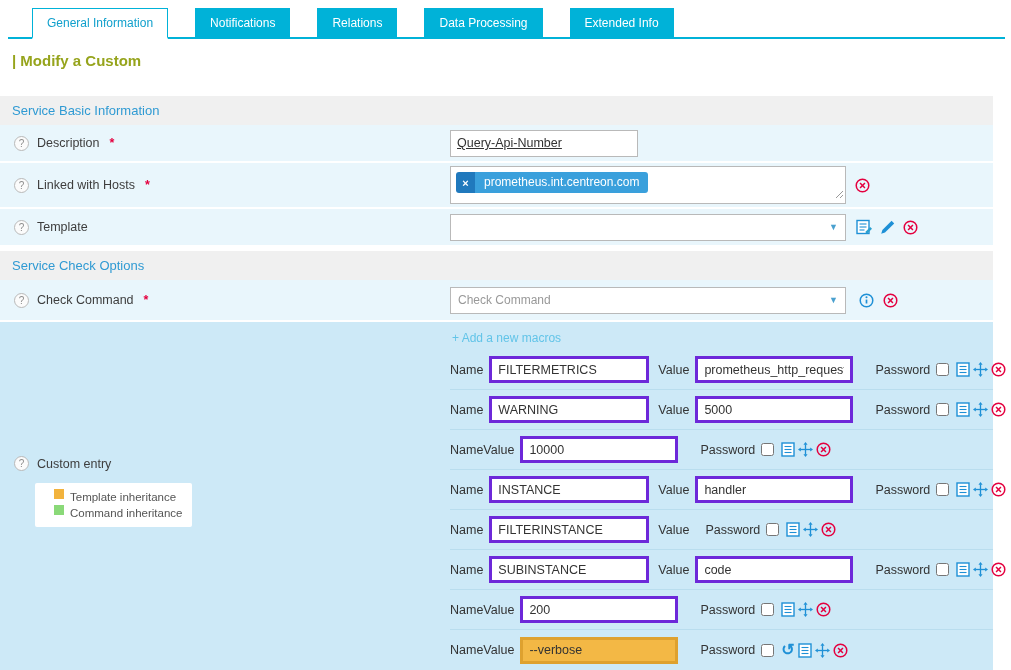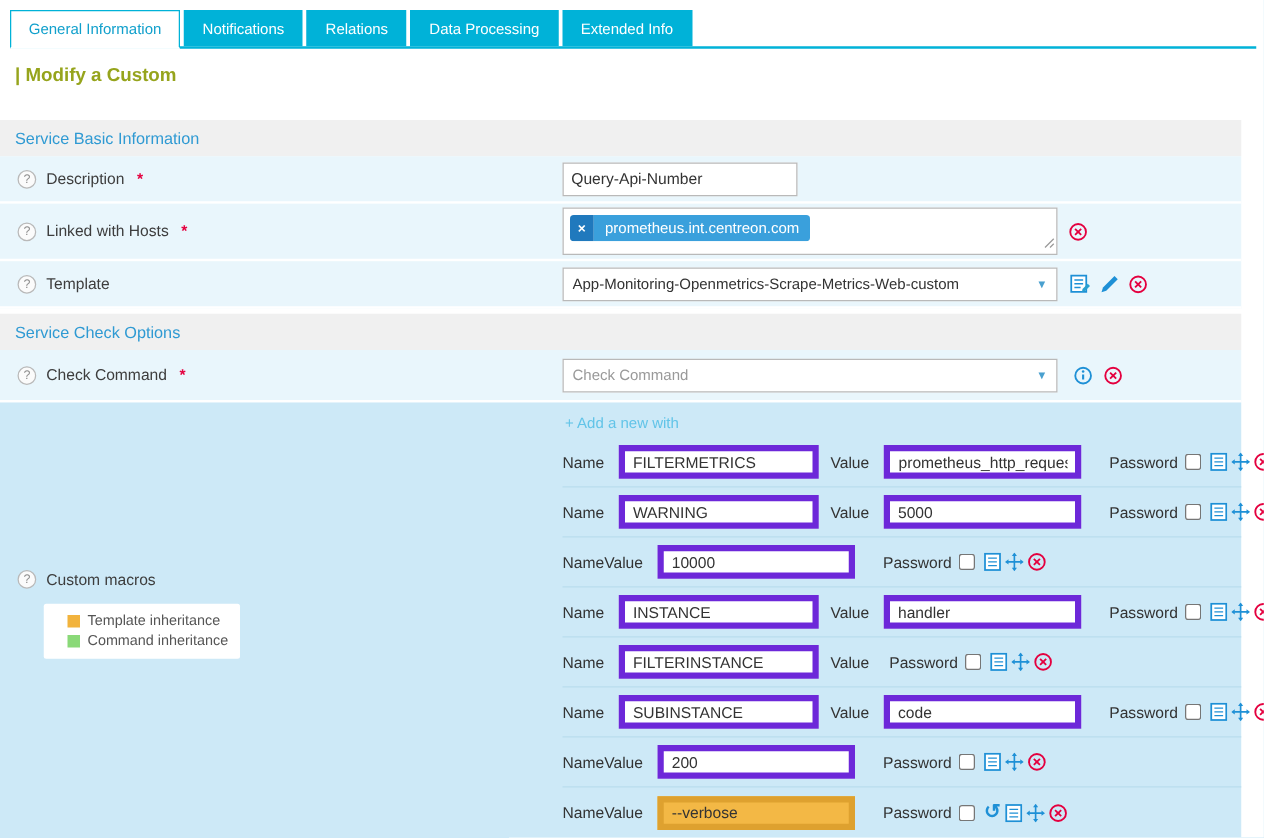--- a/index.html
+++ b/index.html
@@ -13,21 +13,21 @@
   .page { width:993px; }
 
   
   .tabbar {
     margin:8px 0 0 8px; width:997px;
     display:flex; gap:3px; align-items:flex-end;
     border-bottom:2px solid #00b2d8;
   }
   .tab {
     background:#00b2d8; color:#fff; font-size:12px;
-    padding:8px 15px 7px; cursor:pointer; white-space:nowrap;
+    padding:8px 15px 7px; cursor:pointer; white-space:nowrap;margin-left:24px;
   }
   .tab.active {
     background:#fff; color:#11a0cc;
     border:1px solid #00b2d8; border-bottom:2px solid #fff;
     margin-bottom:-2px; padding:7px 14px 7px;
   }
 
   
   .page-title {
     color:#96a41c; font-size:15px; font-weight:bold;
@@ -57,20 +57,21 @@
     width:15px; height:15px; flex:0 0 15px; border-radius:50%;
     border:1px solid #b9b9b9; background:#fbfbfb; color:#8d8d8d;
     font-size:10px; line-height:13px; text-align:center; display:inline-block;
   }
   .field-content { display:flex; align-items:center; }
 
   input.text-input {
     height:27px; border:1px solid #b9b9b9; background:#fff;
     font-family:"Liberation Sans", sans-serif; font-size:12.5px; color:#333;
     padding:0 6px;
+    text-decoration:underline;
   }
   #description-input { width:188px; }
 
   
   .hosts-box {
     width:396px; height:38px; background:#fff;
     border:1px solid #b9b9b9; position:relative; padding:3px;
   }
   .chip { display:inline-flex; height:21px; border-radius:3px; overflow:hidden; margin:2px; }
   .chip-close {
@@ -93,35 +94,35 @@
   .icon { display:inline-flex; align-items:center; justify-content:center; cursor:pointer; }
 
   
   .macro-area { display:flex; background:#cde9f7; }
   .macro-left { width:450px; flex:0 0 450px; padding-top:134px; }
   .macro-left .field-label { padding-left:14px; width:auto; flex:none; }
   .legend-box {
     background:#fff; border-radius:2px; margin:12px 0 0 35px;
     padding:6px 9px; width:max-content; font-size:11.5px; color:#555;
   }
-  .legend-item { display:flex; align-items:center; gap:6px; line-height:16px;padding-left:10px; }
+  .legend-item { display:flex; align-items:flex-start; gap:6px; line-height:16px;padding-left:10px; }
   .legend-swatch { width:10px; height:10px; display:inline-block; }
 
   .macro-right { flex:1; padding-top:2px; min-width:0; }
   .add-entry { color:#62c4e8; font-size:12px; padding:7px 0 5px 2px; cursor:pointer; width:max-content; }
 
   .macro-row {
     display:flex; align-items:center; height:40px;
     border-bottom:1px solid #b9ddee; padding-right:4px;
   }
   .macro-row:last-child { border-bottom:none; }
   .mlabel { font-size:12.5px; color:#333; white-space:nowrap; }
   input.minput {
-    height:27px; border:5px solid #6d28d9; background:#fff;
-    font-family:"Liberation Sans", sans-serif; font-size:12.5px; color:#333; padding:0 6px;margin-left:12px;
+    height:27px; border:3px solid #6d28d9; background:#fff;
+    font-family:"Liberation Sans", sans-serif; font-size:12.5px; color:#333; padding:0 6px;
   }
   .name-input { width:160px; margin:0 9px 0 6px; }
   .value-input { width:158px; margin:0 6px 0 6px; }
   .pwd-label { margin-left:16px; }
   .pwd-check { width:13px; height:13px; margin:0 4px 0 6px; accent-color:#1e90d6; }
   .macro-row .icon { margin-left:3px; }
   .undo-icon { color:#1e90d6; font-size:16px; font-weight:bold; line-height:14px; }
   .inherited .minput { background:#f3b845; border-color:#dea12f; }
 
   .footer-strip { height:12px; background:#bbe2f2; margin-top:3px; width:993px; }
@@ -183,21 +184,20 @@
     </div>
   </div>
 
   <div class="field-row">
     <div class="field-label">
       <span class="help-icon">?</span>
       <span>Template</span>
     </div>
     <div class="field-content">
       <div class="selectbox">
-        <span class="sel-text">App-Monitoring-Openmetrics-Scrape-Metrics-Web-custom</span>
         <span class="arrow">▼</span>
       </div>
       <div class="row-icons">
         <span class="icon">
           <svg width="17" height="16" viewBox="0 0 17 16">
               <rect x="1" y="1.5" width="12" height="13" fill="#fff" stroke="#1e90d6" stroke-width="1.4"></rect>
               <line x1="3.5" y1="5" x2="10.5" y2="5" stroke="#1e90d6" stroke-width="1.1"></line>
               <line x1="3.5" y1="8" x2="10.5" y2="8" stroke="#1e90d6" stroke-width="1.1"></line>
               <line x1="3.5" y1="11" x2="8.5" y2="11" stroke="#1e90d6" stroke-width="1.1"></line>
               <path d="M9.5 14.5 L10 12.2 L14.2 8 L16 9.8 L11.8 14 Z" fill="#2aa0d0"></path>
@@ -248,35 +248,35 @@
             </svg>
         </span>
       </div>
     </div>
   </div>
 
   <div class="macro-area">
     <div class="macro-left">
       <div class="field-label">
         <span class="help-icon">?</span>
-        <span>Custom macros</span>
+        <span>Custom entry</span>
       </div>
       <div class="legend-box">
         <div class="legend-item">
           <span class="legend-swatch" style="background: rgb(242, 179, 61);"></span>
           <span>Template inheritance</span>
         </div>
         <div class="legend-item">
           <span class="legend-swatch" style="background: rgb(138, 217, 120);"></span>
           <span>Command inheritance</span>
         </div>
       </div>
     </div>
     <div class="macro-right">
-      <div class="add-entry">+ Add a new with</div>
+      <div class="add-entry">+ Add a new macros</div>
       <div>
   <div class="macro-row">
     <span class="mlabel">Name</span>
     <input class="minput name-input" value="FILTERMETRICS" style="">
     <span class="mlabel">Value</span>
     <input class="minput value-input" value="prometheus_http_requests_t" style="">
     <span class="mlabel pwd-label">Password</span>
     <input type="checkbox" class="pwd-check" style="">
 
     <span class="icon">

